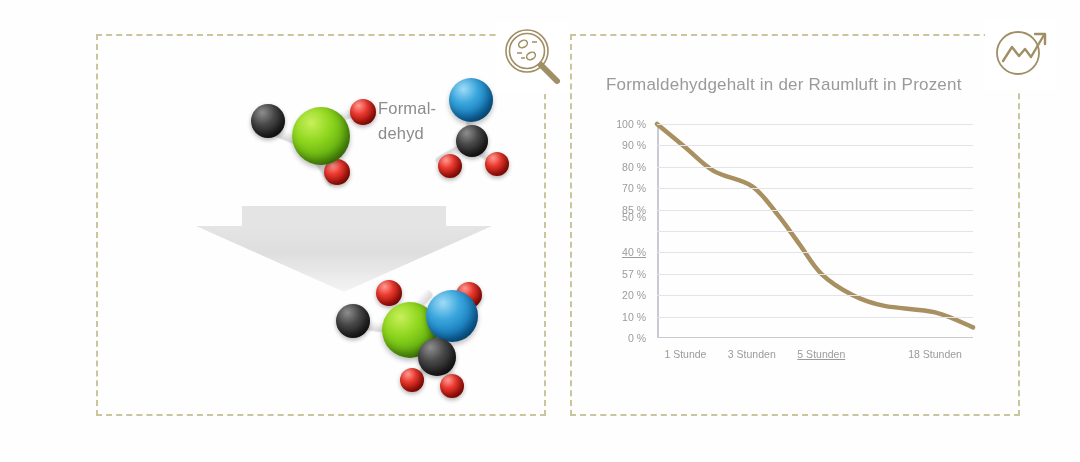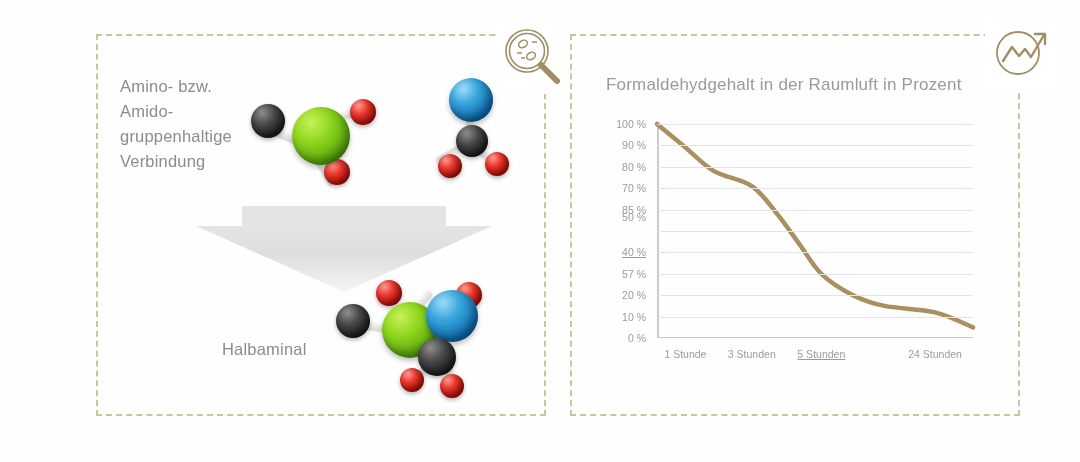--- a/index.html
+++ b/index.html
@@ -97,25 +97,22 @@
       <linearGradient id="gArrow" x1="0" y1="0" x2="0" y2="1">
         <stop offset="0%" stop-color="#e9e9e9"></stop>
         <stop offset="55%" stop-color="#dedede"></stop>
         <stop offset="100%" stop-color="#f4f4f4"></stop>
       </linearGradient>
     </defs>
     <polygon points="46,0 250,0 250,20 296,20 148,86 0,20 46,20" fill="url(#gArrow)"></polygon>
     <polygon points="46,0 250,0 250,20 46,20" fill="#e4e4e4"></polygon>
   </svg>
 
-  <div class="lbl" id="label-compound">Amino- bzw.
-Amido-
-gruppenhaltige
-Verbindung</div>
-  <div class="lbl" id="label-halbaminal">Halbaminal</div>
+  <div class="lbl" id="label-formaldehyd">Formal-
+dehyd</div>
 
   <div class="mol" id="mol-amino" style="left:240px;top:82px;width:130px;height:110px;">
     <div class="bond" style="left:34px;top:44px;width:62px;height:9px;transform:rotate(22deg);"></div>
     <div class="bond" style="left:62px;top:42px;width:62px;height:9px;transform:rotate(-18deg);"></div>
     <div class="bond" style="left:66px;top:52px;width:54px;height:9px;transform:rotate(58deg);"></div>
     <div class="atom a-black" style="left:11px;top:22px;width:34px;height:34px;"></div>
     <div class="atom a-red" style="left:110px;top:17px;width:26px;height:26px;"></div>
     <div class="atom a-red" style="left:84px;top:77px;width:26px;height:26px;"></div>
     <div class="atom a-green" style="left:52px;top:25px;width:58px;height:58px;"></div>
   </div>
@@ -198,21 +195,21 @@
         <div class="gridline" style="top: 107px; background: rgb(227, 227, 234);"></div>
         <div class="gridline" style="top: 128.4px; background: rgb(227, 227, 234);"></div>
         <div class="gridline" style="top: 149.8px; background: rgb(227, 227, 234);"></div>
         <div class="gridline" style="top: 171.2px; background: rgb(227, 227, 234);"></div>
         <div class="gridline" style="top: 192.6px; background: rgb(227, 227, 234);"></div>
       </div>
     <div id="x-axis-labels">
         <div class="xtick" style="left: 28.44px;">1 Stunde</div>
         <div class="xtick" style="left: 94.8px; text-align: right;">3 Stunden</div>
         <div class="xtick" style="left: 164.32px; text-decoration: underline;">5 Stunden</div>
-        <div class="xtick" style="left: 278.08px;">24 Stunden</div>
+        <div class="xtick" style="left: 278.08px;">18 Stunden</div>
       </div>
   </div>
 
   <div class="corner-icon" id="icon-trend">
     <svg width="62" height="62" viewBox="0 0 62 62">
       <circle cx="28" cy="30" r="21" fill="none" stroke="#a08e64" stroke-width="1.8"></circle>
       <polyline points="13,38 22,24 29,33 35,26 41,34 54,12" fill="none" stroke="#a08e64" stroke-width="2.4" stroke-linecap="round" stroke-linejoin="round"></polyline>
       <polyline points="45,11 55,11 55,21" fill="none" stroke="#a08e64" stroke-width="2.4" stroke-linecap="round" stroke-linejoin="round"></polyline>
     </svg>
   </div>

